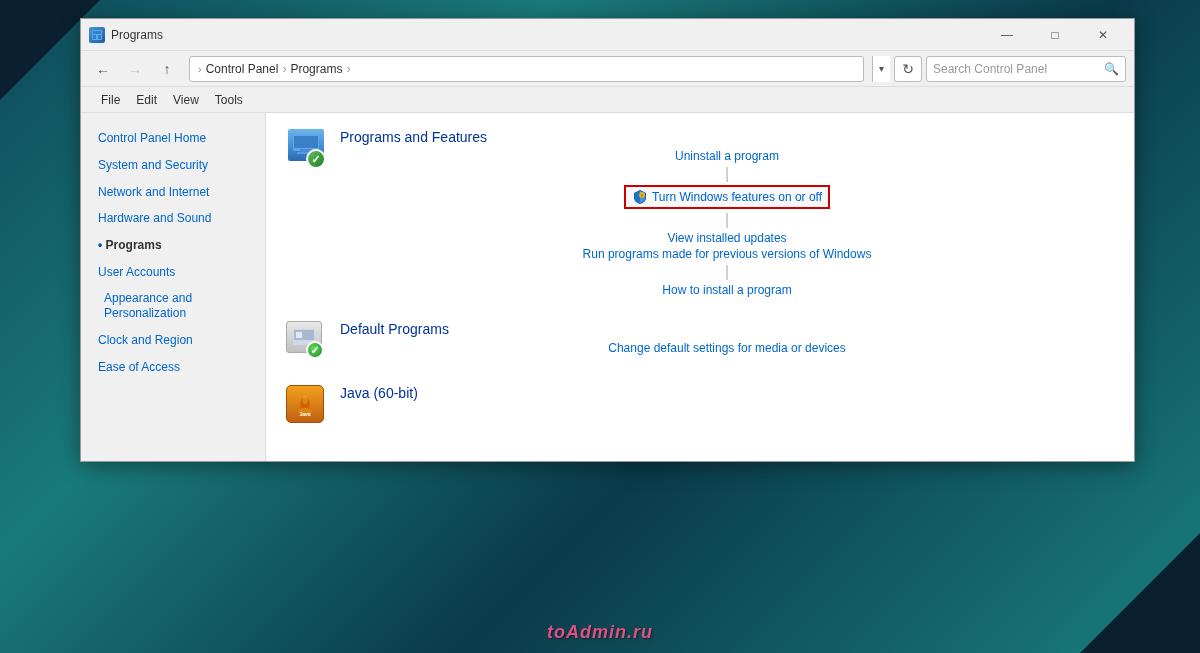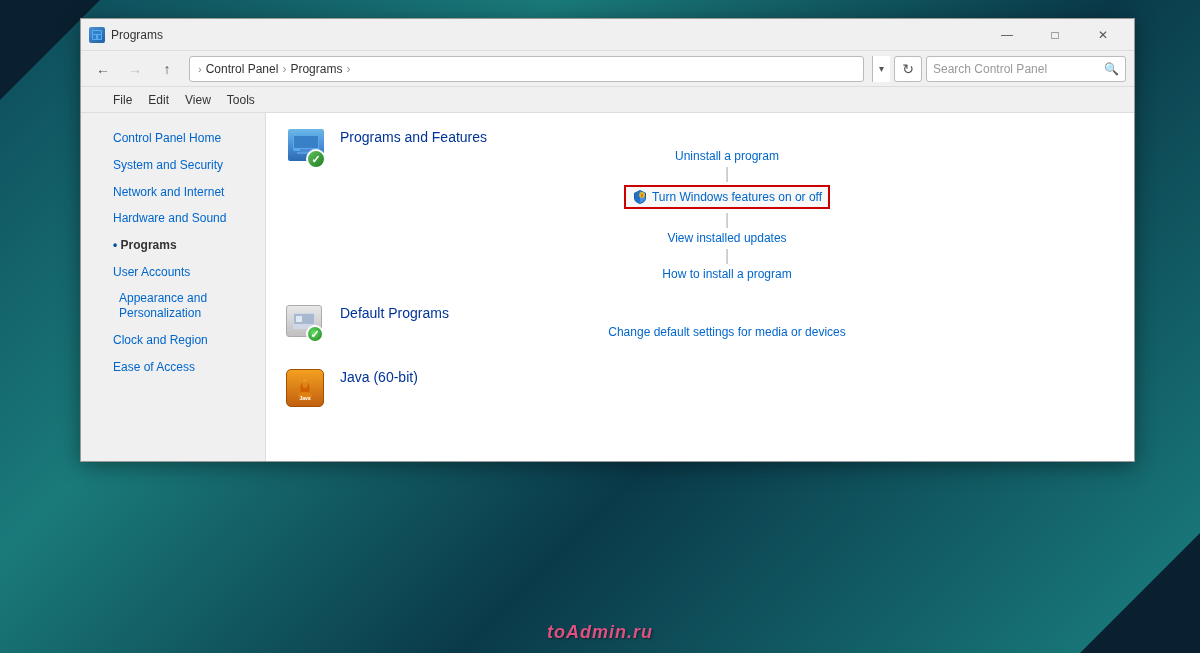--- a/index.html
+++ b/index.html
@@ -175,21 +175,21 @@
       color: #777;
       font-size: 12px;
     }
 
     
     .menu-bar {
       height: 26px;
       background: #f0f0f0;
       display: flex;
       align-items: center;
-      padding: 0 24px;
+      padding: 0 12px;
       border-bottom: 1px solid #ddd;
       flex-shrink: 0;
     }
     .menu-item {
       padding: 3px 8px;
       font-size: 12px;
       color: #333;
       cursor: pointer;
       border-radius: 2px;
     }
@@ -199,21 +199,21 @@
       display: flex;
       flex: 1;
       overflow: hidden;
     }
 
     
     .sidebar {
       width: 185px;
       background: #f0f0f0;
       border-right: 1px solid #ddd;
-      padding: 12px 16px;
+      padding: 12px 1px;
       flex-shrink: 0;
     }
     .sidebar-item {
       padding: 5px 16px;
       font-size: 12px;
       color: #0066cc;
       cursor: pointer;
       line-height: 1.4;
     }
     .sidebar-item.active {
@@ -423,20 +423,21 @@
                 <path d="M8 2 L8 14 Q3 12.5 3 9 L3 4.5 Z" fill="#2070c8"></path>
                 <circle cx="10" cy="6" r="3" fill="#ffc000" opacity="0.8"></circle>
                 <path d="M9 5 L11 5 L11 8 L9 8 Z" fill="#e08000"></path>
               </svg>
               <span style="color:#0066cc; font-size:12px;">Turn Windows features on or off</span>
             </span>
             <span class="section-link-separator">|</span>
             <span class="section-link">View installed updates</span>
           </div>
           <div class="link-row">
+            <span class="section-link">Run programs made for previous versions of Windows</span>
             <span class="section-link-separator">|</span>
             <span class="section-link">How to install a program</span>
           </div>
         </div>
       </div>
 
       <div class="section">
         <div class="section-icon">
           <div style="width:38px; height:38px; position:relative;">
             <div style="width:36px; height:32px; background: linear-gradient(180deg, #e8e8e8 0%, #c0c0c0 100%); border-radius:3px; border:1px solid #aaa; position:absolute; top:0; left:0; display:flex; align-items:center; justify-content:center;">

